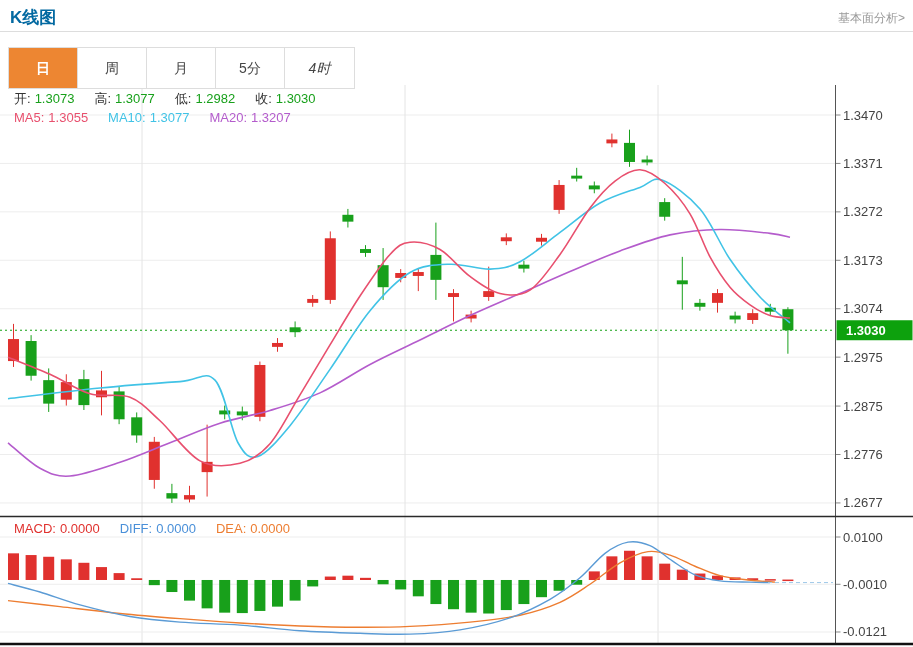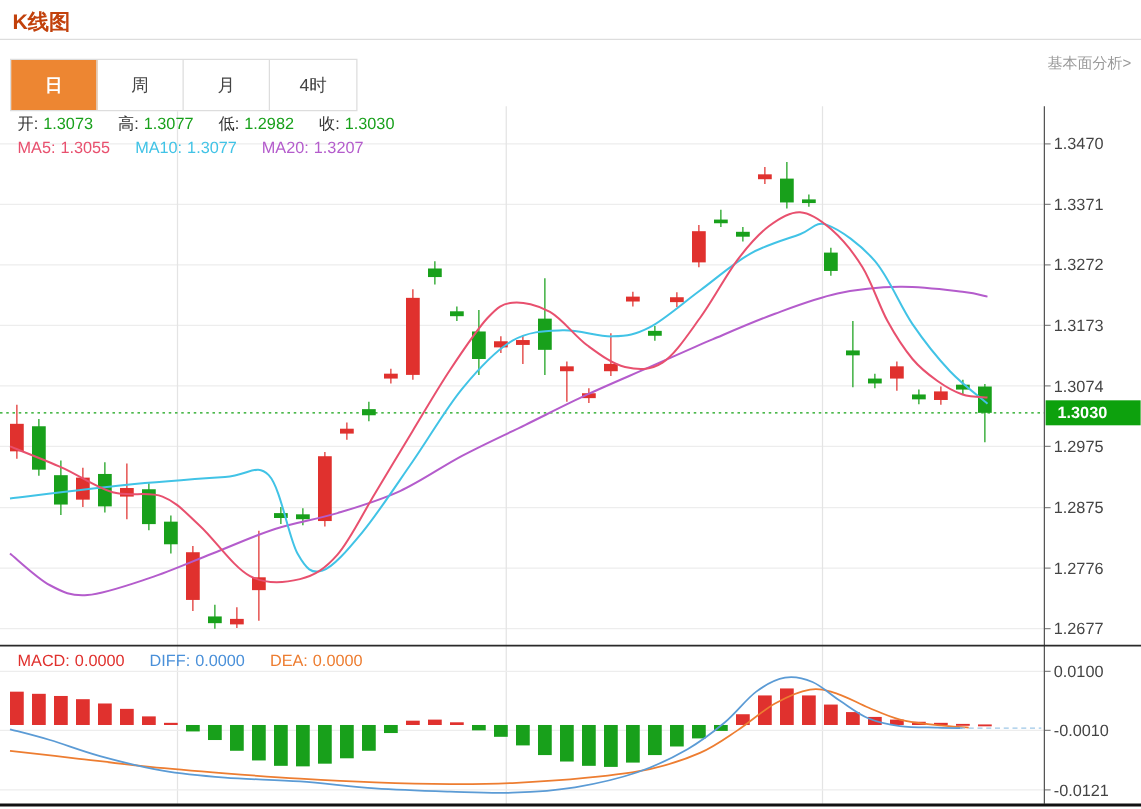--- a/index.html
+++ b/index.html
@@ -1,23 +1,23 @@
 <!DOCTYPE html>
 <html><head>
 <meta charset="utf-8">
 <style>
   html,body{margin:0;padding:0;background:#fff;font-family:"Liberation Sans","DejaVu Sans",sans-serif;}
   .page{position:relative;width:913px;height:647px;overflow:hidden;background:#fff;}
   #chart{position:absolute;left:0;top:0;z-index:1;}
-  .hdr-title{position:absolute;left:10px;top:6px;font-size:17px;font-weight:bold;color:#c2410c;z-index:3;text-align:center;}
-  .fund-link{position:absolute;right:8px;top:10px;font-size:12px;color:#999;text-decoration:none;cursor:pointer;z-index:3;margin-top:32px;}
+  .hdr-title{position:absolute;left:10px;top:6px;font-size:17px;font-weight:bold;color:#0369a1;z-index:3;text-align:center;}
+  .fund-link{position:absolute;right:8px;top:10px;font-size:12px;color:#999;text-decoration:none;cursor:pointer;z-index:3;}
   .divider{position:absolute;left:0;top:31px;width:913px;border-top:1px solid #ddd;z-index:2;}
   .tabs{position:absolute;left:8px;top:47px;display:flex;border:1px solid #ddd;background:#fff;z-index:3;}
   .tab{width:69px;height:40px;line-height:40px;text-align:center;font-size:14px;color:#444;border-right:1px solid #ddd;cursor:pointer;box-sizing:border-box;}
-  .tab:last-child{border-right:none;}
+  .tab:last-child{border-right:none;font-style:italic;}
   .tab.active{background:#ed8632;color:#fff;font-weight:bold;}
   .inforow{position:absolute;left:14px;font-size:13px;z-index:3;white-space:nowrap;}
   .inforow span{margin-right:4px;margin-top:30px;}
   .inforow .pair{margin-right:16px;}
   .lbl{color:#333;}
 </style>
 </head>
 <body>
 
 <div class="page">
@@ -209,18 +209,19 @@
       <line x1="0" y1="516.5" x2="913" y2="516.5" stroke="#2a2a2a" stroke-width="1.5"></line>
       <line x1="0" y1="644" x2="913" y2="644" stroke="#111" stroke-width="2.5"></line>
     </svg>
   <div class="hdr-title">K线图</div>
   <a class="fund-link">基本面分析&gt;</a>
   <div class="divider"></div>
   <div class="tabs" id="tabs">
       <div class="tab active">日</div>
       <div class="tab">周</div>
       <div class="tab">月</div>
+      <div class="tab">5分</div>
       <div class="tab">4时</div>
     </div>
   <div class="inforow" id="ohlc-row" style="top:90px"><span class="pair"><span class="lbl">开:</span><span style="color: rgb(24, 160, 27);">1.3073</span></span><span class="pair"><span class="lbl">高:</span><span style="color: rgb(24, 160, 27);">1.3077</span></span><span class="pair"><span class="lbl">低:</span><span style="color: rgb(24, 160, 27);">1.2982</span></span><span class="pair"><span class="lbl">收:</span><span style="color: rgb(24, 160, 27);">1.3030</span></span></div>
   <div class="inforow" id="ma-row" style="top:110px"><span class="pair"><span class="lbl" style="color: rgb(232, 80, 110);">MA5:</span><span style="color: rgb(232, 80, 110);">1.3055</span></span><span class="pair"><span class="lbl" style="color: rgb(65, 195, 230);">MA10:</span><span style="color: rgb(65, 195, 230);">1.3077</span></span><span class="pair"><span class="lbl" style="color: rgb(180, 92, 204);">MA20:</span><span style="color: rgb(180, 92, 204);">1.3207</span></span></div>
   <div class="inforow" id="macd-row" style="top:521px"><span class="pair"><span class="lbl" style="color: rgb(224, 49, 46);">MACD:</span><span style="color: rgb(224, 49, 46);">0.0000</span></span><span class="pair"><span class="lbl" style="color: rgb(74, 144, 217);">DIFF:</span><span style="color: rgb(74, 144, 217);">0.0000</span></span><span class="pair"><span class="lbl" style="color: rgb(237, 125, 49);">DEA:</span><span style="color: rgb(237, 125, 49);">0.0000</span></span></div>
 </div>
 
 </body></html>

